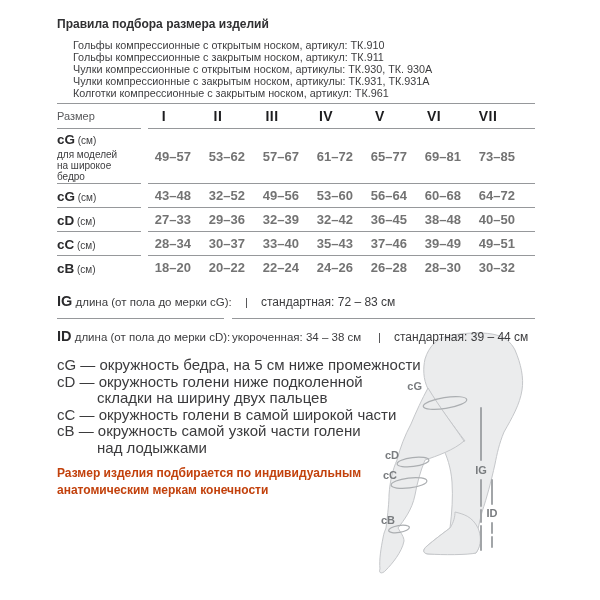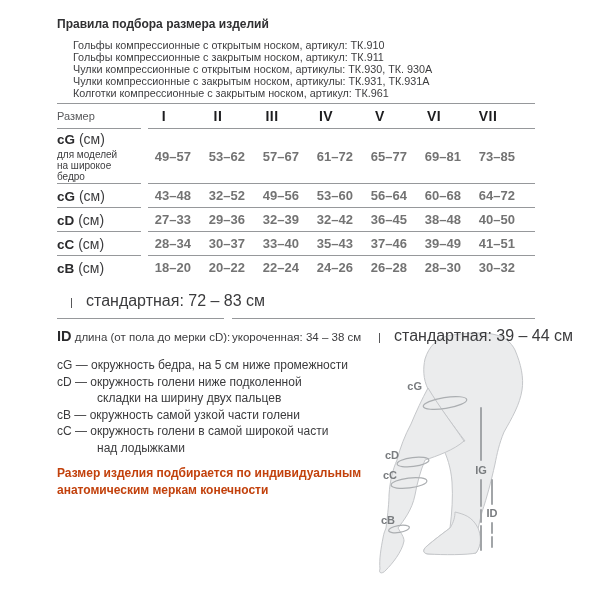--- a/index.html
+++ b/index.html
@@ -16,42 +16,42 @@
   
   .trow{display:flex;align-items:center;min-height:23px;}
   .trow.thead{min-height:24px;}
   .trow.tall{min-height:54px;}
   .tlabel{width:80px;flex:0 0 80px;}
   .thead-label{font-size:11px;color:#57585a;}
   .tcell{width:54px;flex:0 0 54px;text-align:center;}
   .thead .tcell{font-weight:bold;font-size:14px;color:#1d1d1f;letter-spacing:.5px;}
   .tval{font-weight:bold;font-size:13px;color:#737373;text-align:right;}
   .code{font-weight:bold;font-size:13.5px;color:#2a2a2c;}
-  .unit{font-size:14px;color:#3d3d3f;}
+  .unit{font-size:10px;color:#3d3d3f;}
   .sub{font-size:10px;line-height:11px;width:68px;color:#3d3d3f;margin-top:1px;}
   .tdiv{display:flex;}
   .tdiv .sl{width:84px;height:1px;background:#96989b;margin-right:7px;}
   .tdiv .sr{flex:1;height:1px;background:#96989b;}
 
   
   .lrow{display:flex;align-items:baseline;white-space:nowrap;}
   .lrow.first{margin-top:13px;}
   .llabel{width:175px;flex:0 0 175px;}
   .lcode{font-weight:bold;font-size:14.5px;color:#2a2a2c;}
   .ltext{font-size:11.5px;color:#3d3d3f;}
   .lshort{width:133px;flex:0 0 133px;font-size:11.5px;}
   .lbar{width:29px;flex:0 0 29px;text-align:center;font-size:11.5px;color:#4a4a4c;}
-  .lstd{font-size:16px;}
+  .lstd{font-size:12px;}
   .ldiv{display:flex;margin:8px 0;}
   .ldiv .sl{width:167px;height:1px;background:#96989b;margin-right:8px;}
   .ldiv .sr{flex:1;height:1px;background:#96989b;}
 
   
   .notes{margin-top:12px;width:345px;}
-  .notes div{font-size:12px;line-height:16.5px;white-space:nowrap;}
+  .notes div{font-size:15px;line-height:16.5px;white-space:nowrap;}
   .notes .indent{padding-left:40px;}
   .footer-note{margin-top:9px;width:355px;font-size:12px;line-height:17px;font-weight:bold;color:#c2410c;}
 
   
   .diagram{position:absolute;left:362px;top:332px;width:200px;height:265px;z-index:1;}
 </style>
 </head>
 <body>
 
 <div class="page">
@@ -127,62 +127,63 @@
           <span class="sr"></span>
         </div>
         <div class="trow">
           <div class="tlabel"><span class="code">cC</span><span class="unit"> (см)</span></div>
           <div class="tcell tval">28–34</div>
           <div class="tcell tval">30–37</div>
           <div class="tcell tval">33–40</div>
           <div class="tcell tval">35–43</div>
           <div class="tcell tval">37–46</div>
           <div class="tcell tval">39–49</div>
-          <div class="tcell tval">41–51</div>
+          <div class="tcell tval">49–51</div>
         </div>
         <div class="tdiv">
           <span class="sl"></span>
           <span class="sr"></span>
         </div>
         <div class="trow">
           <div class="tlabel"><span class="code">cB</span><span class="unit"> (см)</span></div>
           <div class="tcell tval">18–20</div>
           <div class="tcell tval">20–22</div>
           <div class="tcell tval">22–24</div>
           <div class="tcell tval">24–26</div>
           <div class="tcell tval">26–28</div>
           <div class="tcell tval">28–30</div>
           <div class="tcell tval">30–32</div>
         </div>
       </div>
   </div>
 
   <div class="lrow first">
+    <div class="llabel"><span class="lcode">IG</span><span class="ltext"> длина (от пола до мерки cG):</span></div>
     <div class="lbar">|</div>
     <div class="lstd">стандартная: 72 – 83 см</div>
   </div>
 
   <div class="ldiv">
       <span class="sl"></span>
       <span class="sr"></span>
     </div>
 
   <div class="lrow">
     <div class="llabel"><span class="lcode">ID</span><span class="ltext"> длина (от пола до мерки cD):</span></div>
     <div class="lshort">укороченная: 34 – 38 см</div>
     <div class="lbar">|</div>
     <div class="lstd">стандартная: 39 – 44 см</div>
   </div>
 
   <div class="notes">
     <div>cG — окружность бедра, на 5 см ниже промежности</div>
     <div>cD — окружность голени ниже подколенной</div>
     <div class="indent">складки на ширину двух пальцев</div>
+    <div>cC — окружность голени в самой широкой части</div>
     <div>cB — окружность самой узкой части голени</div>
-    <div>cC — окружность голени в самой широкой части</div>
     <div class="indent">над лодыжками</div>
   </div>
 
   <div class="footer-note">Размер изделия подбирается по индивидуальным анатомическим меркам конечности</div>
 
 </div>
 
 <svg class="diagram" viewBox="0 0 200 265" xmlns="http://www.w3.org/2000/svg">
 
   <path d="M85,4

